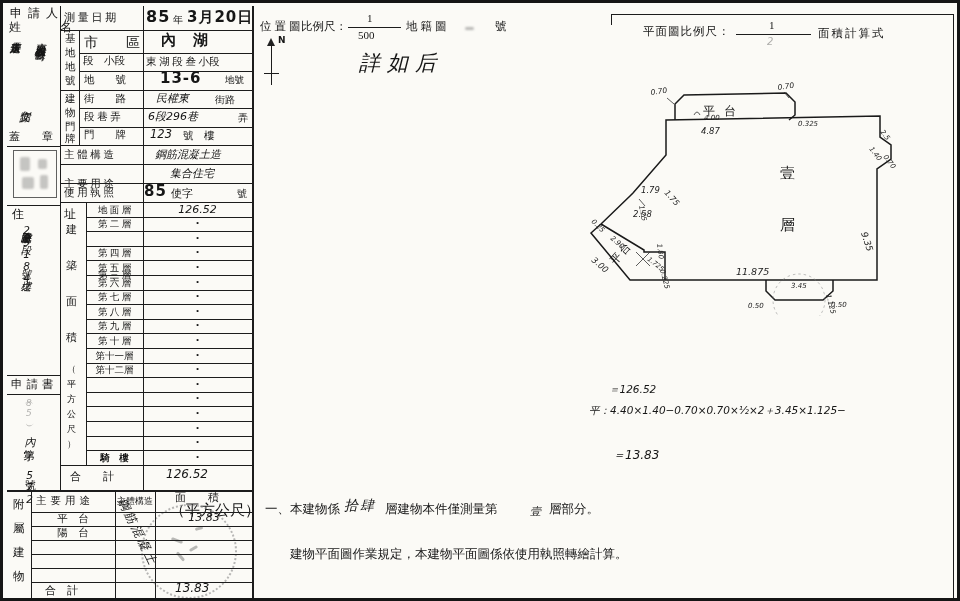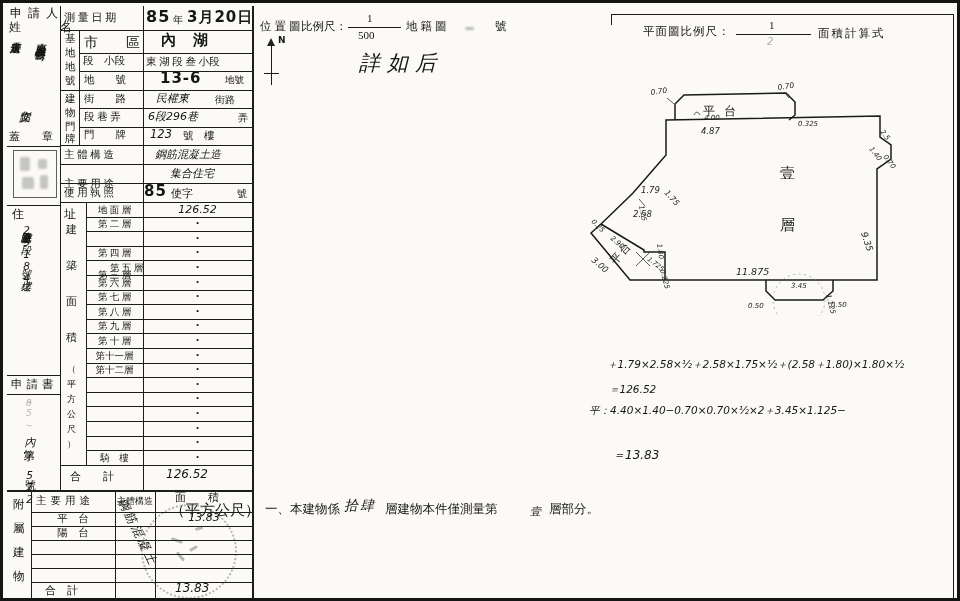--- a/index.html
+++ b/index.html
@@ -182,30 +182,30 @@
         <text x="630" y="214" font-size="8.5">2.58</text>
         <text x="588" y="219" font-size="7" transform="rotate(45 588 219)">0.25</text>
         <text x="607" y="236" font-size="7" transform="rotate(40 607 236)">2.90</text>
         <text x="588" y="258" font-size="8.5" transform="rotate(40 588 258)">3.00</text>
         <text x="654" y="241" font-size="7" transform="rotate(82 654 241)">1.80</text>
         <text x="657" y="267" font-size="7" transform="rotate(75 657 267)">0.225</text>
         <text x="644" y="257" font-size="6.5" transform="rotate(38 644 257)">1.725</text>
       </g>
   </svg>
 
-  <div class="cell hw" style="left:604px;top:356px;font-size:10.5px">＋1.79×2.58×½＋2.58×1.75×½＋(2.58＋1.80)×1.80×½</div>
   <div class="cell hw" style="left:606px;top:381px;font-size:10.5px">＝126.52</div>
   <div class="cell hw" style="left:586px;top:402px;font-size:10.5px">平：4.40×1.40−0.70×0.70×½×2＋3.45×1.125−</div>
   <div class="cell hw" style="left:610px;top:446px;font-size:12px">＝13.83</div>
 
   <div class="cell print" style="left:262px;top:500px;font-size:12.5px">一、本建物係</div>
   <div class="cell hw" style="left:341px;top:495px;font-size:14px;letter-spacing:2px">拾肆</div>
   <div class="cell print" style="left:382px;top:500px;font-size:12.5px">層建物本件僅測量第</div>
   <div class="cell hw" style="left:527px;top:503px;font-size:11px">壹</div>
   <div class="cell print" style="left:546px;top:500px;font-size:12.5px">層部分。</div>
+  <div class="cell print" style="left:287px;top:545px;font-size:12.5px">建物平面圖作業規定，本建物平面圖係依使用執照轉繪計算。</div>
 
 <div class="ln" style="left: 57px; top: 27px; width: 193px; height: 1px;"></div>
     <div class="ln" style="left: 76px; top: 50px; width: 174px; height: 1px;"></div>
     <div class="ln" style="left: 76px; top: 68px; width: 174px; height: 1px;"></div>
     <div class="ln" style="left: 57px; top: 87px; width: 193px; height: 1px;"></div>
     <div class="ln" style="left: 76px; top: 105px; width: 174px; height: 1px;"></div>
     <div class="ln" style="left: 76px; top: 124px; width: 174px; height: 1px;"></div>
     <div class="ln" style="left: 57px; top: 142px; width: 193px; height: 1px;"></div>
     <div class="ln" style="left: 57px; top: 161px; width: 193px; height: 1px;"></div>
     <div class="ln" style="left: 57px; top: 180px; width: 193px; height: 1px;"></div>
@@ -255,21 +255,21 @@
     <div class="ln" style="left: 83px; top: 432.6px; width: 167px; height: 1px;"></div>
     <div class="ln" style="left: 83px; top: 447.2px; width: 167px; height: 1px;"></div>
     <div class="cell print" style="left: 85px; top: 201.5px; width: 53px; text-align: center; font-size: 9.5px;">地 面 層</div>
     <div class="cell hw" style="left: 141px; top: 200.5px; width: 107px; text-align: center; font-size: 11px;">126.52</div>
     <div class="cell print" style="left: 85px; top: 216.1px; width: 53px; text-align: center; font-size: 9.5px;">第 二 層</div>
     <div class="cell print" style="left: 141px; top: 216.1px; width: 107px; text-align: center; font-size: 9px;">•</div>
     <div class="cell print" style="left: 85px; top: 230.7px; width: 53px; text-align: center; font-size: 9.5px; margin-top: 36px;">第 三 層</div>
     <div class="cell print" style="left: 141px; top: 230.7px; width: 107px; text-align: center; font-size: 9px;">•</div>
     <div class="cell print" style="left: 85px; top: 245.3px; width: 53px; text-align: center; font-size: 9.5px;">第 四 層</div>
     <div class="cell print" style="left: 141px; top: 245.3px; width: 107px; text-align: center; font-size: 9px;">•</div>
-    <div class="cell print" style="left: 85px; top: 259.9px; width: 53px; text-align: center; font-size: 9.5px; padding-left: 12px;">第 五 層</div>
+    <div class="cell print" style="left: 85px; top: 259.9px; width: 53px; text-align: center; font-size: 9.5px;">第 五 層</div>
     <div class="cell print" style="left: 141px; top: 259.9px; width: 107px; text-align: center; font-size: 9px;">•</div>
     <div class="cell print" style="left: 85px; top: 274.5px; width: 53px; text-align: center; font-size: 9.5px;">第 六 層</div>
     <div class="cell print" style="left: 141px; top: 274.5px; width: 107px; text-align: center; font-size: 9px;">•</div>
     <div class="cell print" style="left: 85px; top: 289.1px; width: 53px; text-align: center; font-size: 9.5px;">第 七 層</div>
     <div class="cell print" style="left: 141px; top: 289.1px; width: 107px; text-align: center; font-size: 9px;">•</div>
     <div class="cell print" style="left: 85px; top: 303.7px; width: 53px; text-align: center; font-size: 9.5px;">第 八 層</div>
     <div class="cell print" style="left: 141px; top: 303.7px; width: 107px; text-align: center; font-size: 9px;">•</div>
     <div class="cell print" style="left: 85px; top: 318.3px; width: 53px; text-align: center; font-size: 9.5px;">第 九 層</div>
     <div class="cell print" style="left: 141px; top: 318.3px; width: 107px; text-align: center; font-size: 9px;">•</div>
     <div class="cell print" style="left: 85px; top: 332.9px; width: 53px; text-align: center; font-size: 9.5px;">第 十 層</div>
@@ -281,21 +281,21 @@
     <div class="cell print" style="left: 85px; top: 376.7px; width: 53px; text-align: center; font-size: 9.5px;"></div>
     <div class="cell print" style="left: 141px; top: 376.7px; width: 107px; text-align: center; font-size: 9px;">•</div>
     <div class="cell print" style="left: 85px; top: 391.3px; width: 53px; text-align: center; font-size: 9.5px;"></div>
     <div class="cell print" style="left: 141px; top: 391.3px; width: 107px; text-align: center; font-size: 9px;">•</div>
     <div class="cell print" style="left: 85px; top: 405.9px; width: 53px; text-align: center; font-size: 9.5px;"></div>
     <div class="cell print" style="left: 141px; top: 405.9px; width: 107px; text-align: center; font-size: 9px;">•</div>
     <div class="cell print" style="left: 85px; top: 420.5px; width: 53px; text-align: center; font-size: 9.5px;"></div>
     <div class="cell print" style="left: 141px; top: 420.5px; width: 107px; text-align: center; font-size: 9px;">•</div>
     <div class="cell print" style="left: 85px; top: 435.1px; width: 53px; text-align: center; font-size: 9.5px;"></div>
     <div class="cell print" style="left: 141px; top: 435.1px; width: 107px; text-align: center; font-size: 9px;">•</div>
-    <div class="cell print" style="left: 85px; top: 449.7px; width: 53px; text-align: center; font-size: 9.5px;">騎　樓</div>
+    <div class="cell print" style="left: 85px; top: 449.7px; width: 53px; text-align: center; font-size: 9.5px; font-weight: bold;">騎　樓</div>
     <div class="cell print" style="left: 141px; top: 449.7px; width: 107px; text-align: center; font-size: 9px;">•</div>
     <div class="cell print" style="left: 32px; top: 510px; width: 76px; text-align: center; font-size: 10.5px;">平　台</div>
     <div class="cell hw" style="left: 155px; top: 509px; width: 92px; text-align: center; font-size: 11px;">13.83</div>
     <div class="cell print" style="left: 32px; top: 524px; width: 76px; text-align: center; font-size: 10.5px;">陽　台</div>
     <div class="cell hw" style="left: 155px; top: 523px; width: 92px; text-align: center; font-size: 11px;"></div>
     <div class="cell print" style="left: 32px; top: 538px; width: 76px; text-align: center; font-size: 10.5px;"></div>
     <div class="cell hw" style="left: 155px; top: 537px; width: 92px; text-align: center; font-size: 11px;"></div>
     <div class="cell print" style="left: 32px; top: 552px; width: 76px; text-align: center; font-size: 10.5px;"></div>
     <div class="cell hw" style="left: 155px; top: 551px; width: 92px; text-align: center; font-size: 11px;"></div>
     <div class="cell print" style="left: 32px; top: 566px; width: 76px; text-align: center; font-size: 10.5px;"></div>

